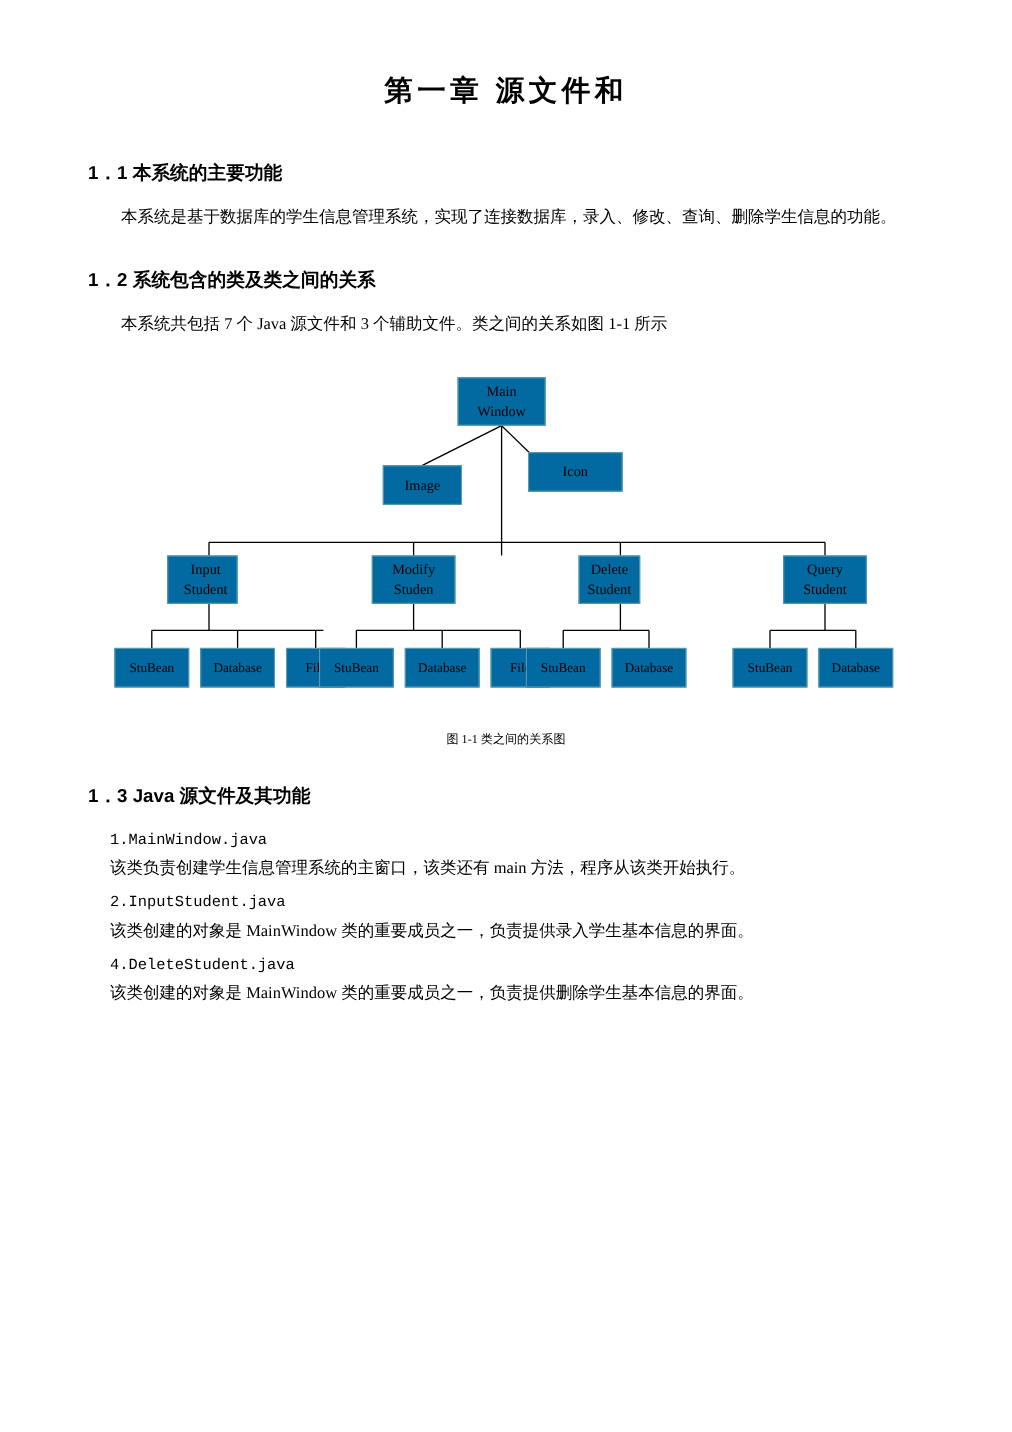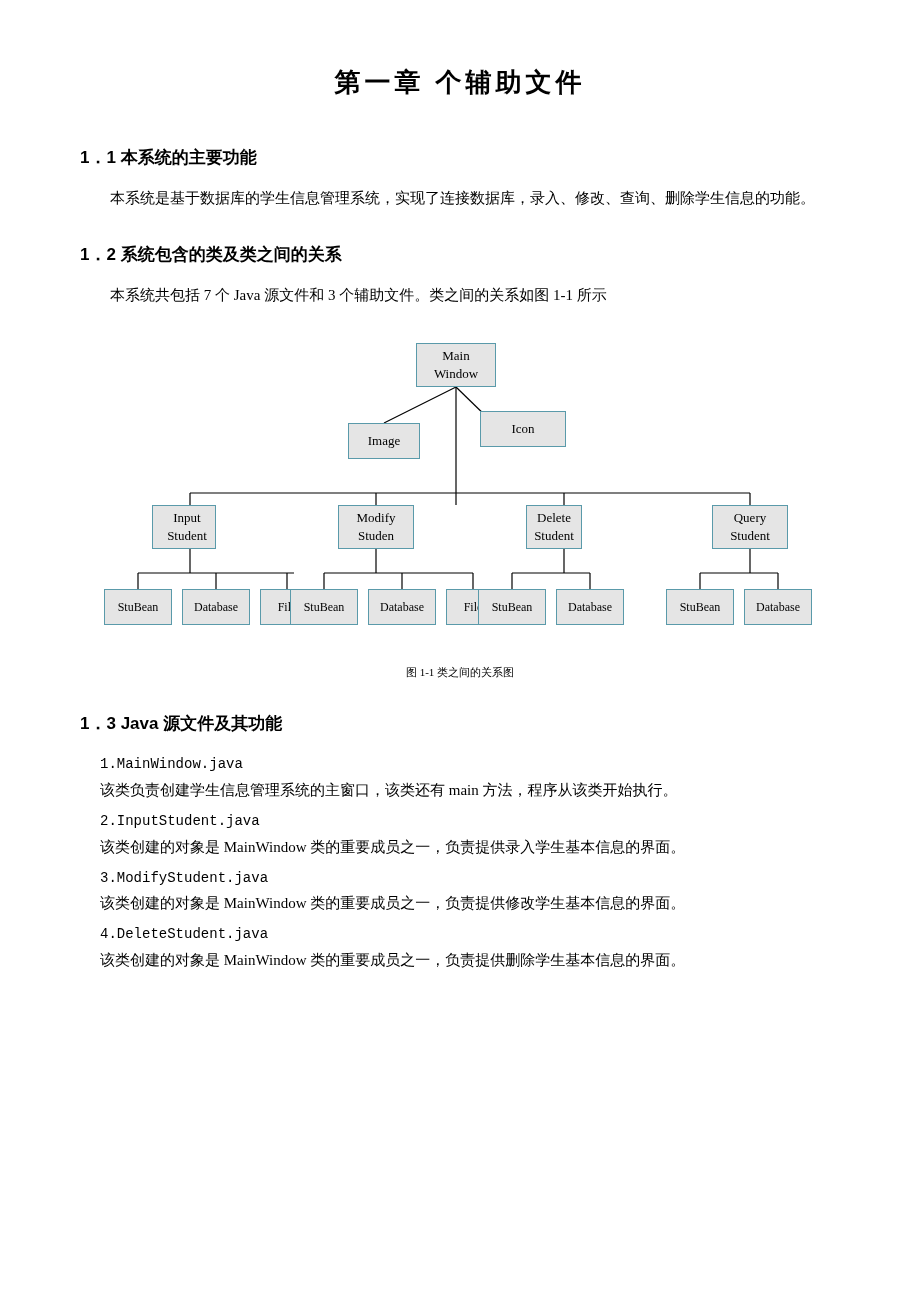--- a/index.html
+++ b/index.html
@@ -45,21 +45,21 @@
       margin: 24px 0 6px 0;
     }
     .diagram {
       position: relative;
       width: 740px;
       height: 320px;
     }
     
     .node {
       position: absolute;
-      background: #e5e5e5;
+      background: #0369a1;
       border: 1.5px solid #5a9aaa;
       text-align: center;
       font-size: 13px;
       line-height: 1.4;
       display: flex;
       align-items: center;
       justify-content: center;
       padding: 4px 6px;
     }
     
@@ -83,21 +83,21 @@
     }
     .java-list-item .desc {
       display: block;
       margin-left: 0;
       line-height: 1.8;
     }
   </style>
 </head>
 <body>
 
-<h1 class="page-title">第一章  个辅助文件</h1>
+<h1 class="page-title">第一章  源文件和</h1>
 
 <h2 class="section-heading">
   <span>1．1 本系统的主要功能</span>
 </h2>
 <p class="paragraph">本系统是基于数据库的学生信息管理系统，实现了连接数据库，录入、修改、查询、删除学生信息的功能。</p>
 
 <h2 class="section-heading">
   <span>1．2 系统包含的类及类之间的关系</span>
 </h2>
 <p class="paragraph">本系统共包括 7 个 Java 源文件和 3 个辅助文件。类之间的关系如图 1-1 所示</p>
@@ -183,23 +183,19 @@
   <div class="java-list-item">
     <span class="filename">1.</span><span class="filename">MainWindow.java</span>
     <span class="desc">该类负责创建学生信息管理系统的主窗口，该类还有 main 方法，程序从该类开始执行。</span>
   </div>
 
   <div class="java-list-item">
     <span class="filename">2.</span><span class="filename">InputStudent.java</span>
     <span class="desc">该类创建的对象是 MainWindow 类的重要成员之一，负责提供录入学生基本信息的界面。</span>
   </div>
 
-  <div class="java-list-item">
-    <span class="filename">3.</span><span class="filename">ModifyStudent.java</span>
-    <span class="desc">该类创建的对象是 MainWindow 类的重要成员之一，负责提供修改学生基本信息的界面。</span>
-  </div>
 
   <div class="java-list-item">
     <span class="filename">4.</span><span class="filename">DeleteStudent.java</span>
     <span class="desc">该类创建的对象是 MainWindow 类的重要成员之一，负责提供删除学生基本信息的界面。</span>
   </div>
 
 </div>
 
 </body></html>

